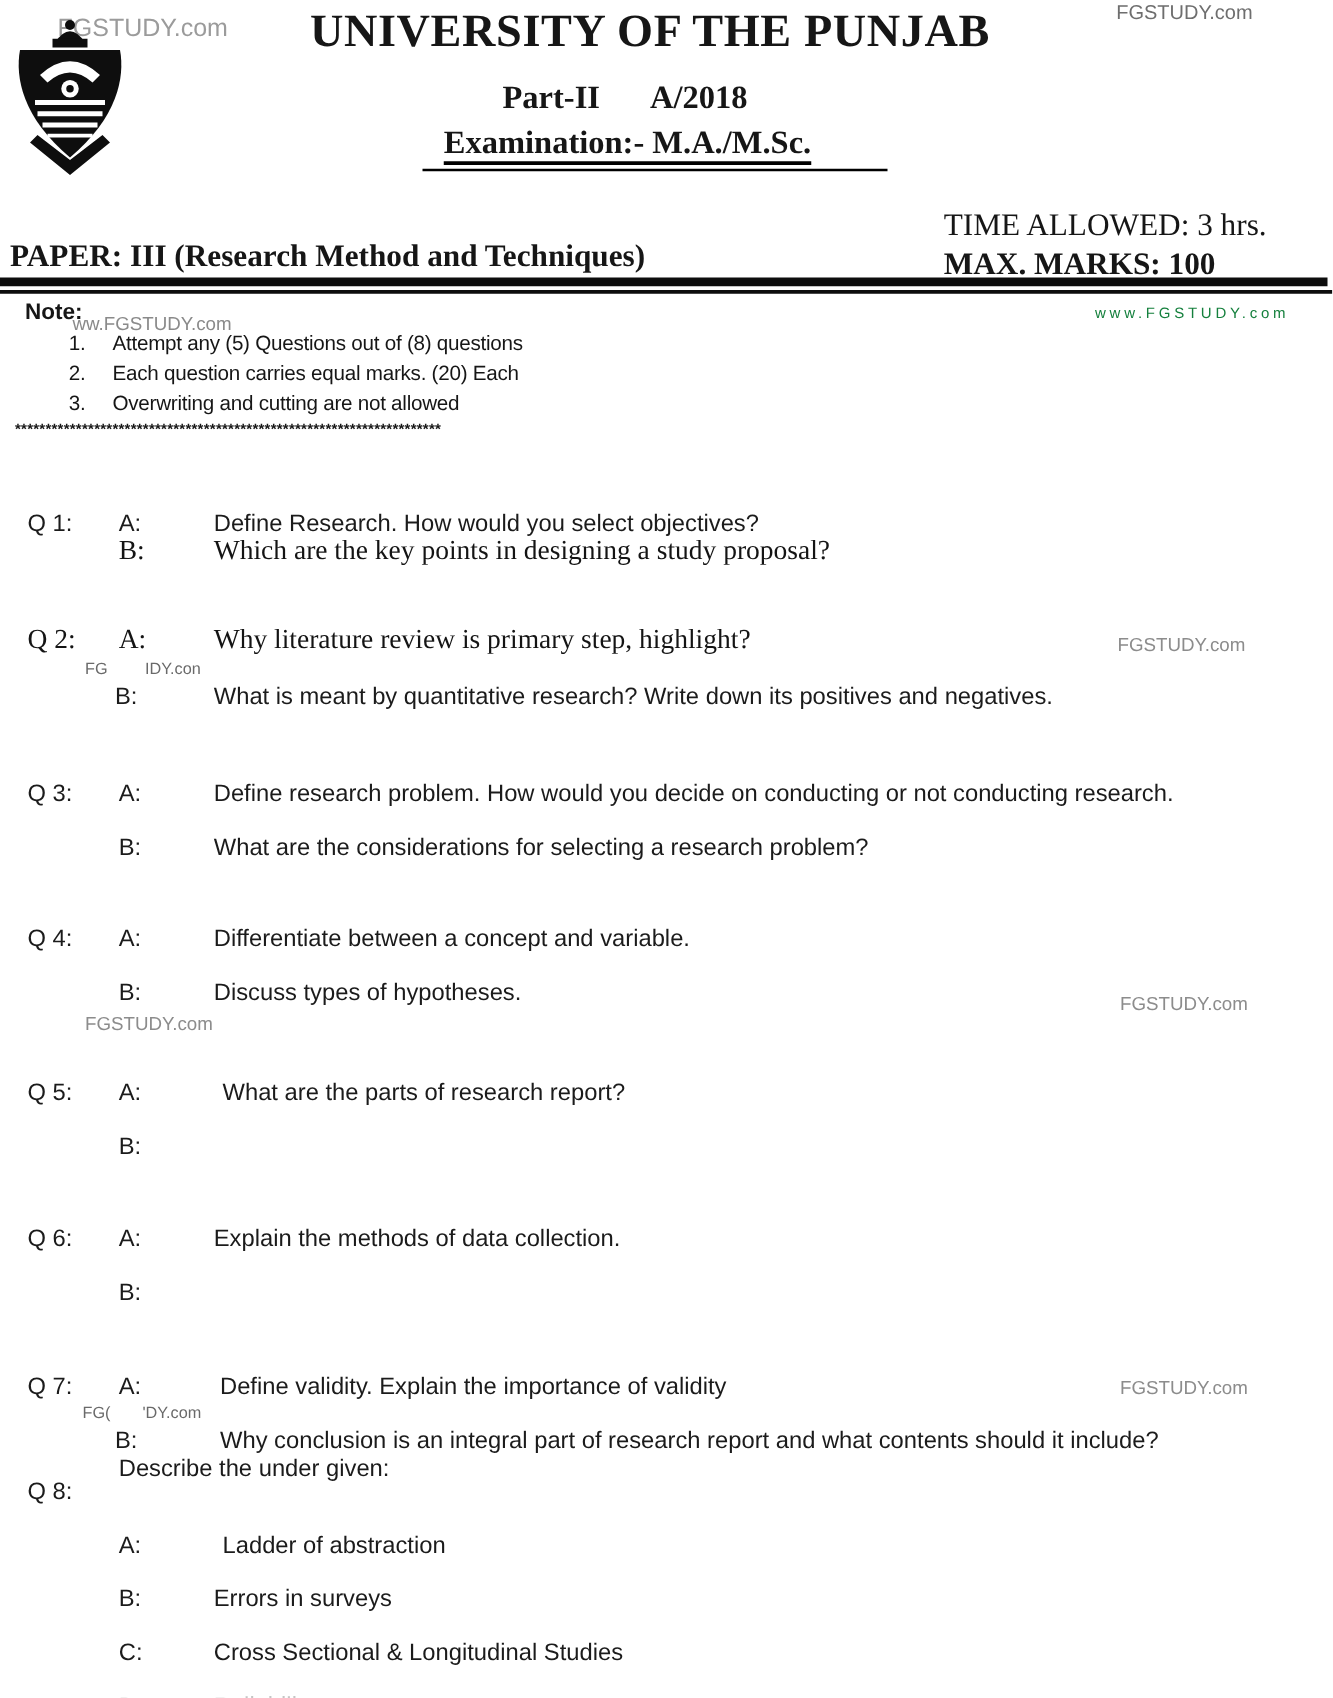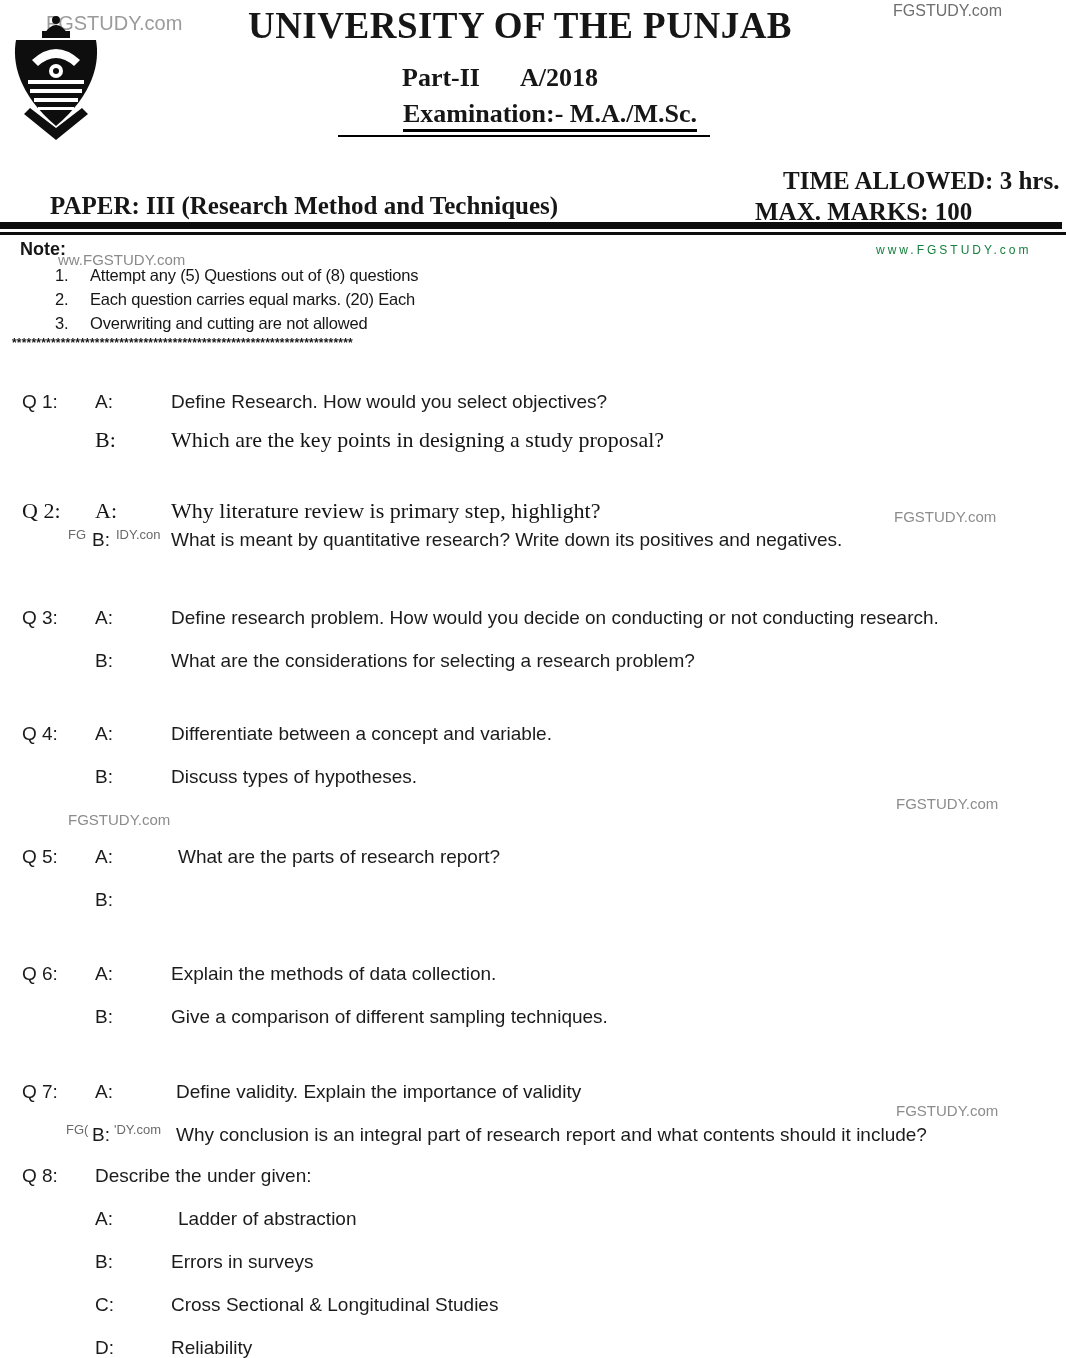--- a/index.html
+++ b/index.html
@@ -5,45 +5,45 @@
   html,body{margin:0;padding:0;background:#ffffff;}
   .page{position:relative;width:1066px;height:1358px;background:#ffffff;overflow:hidden;color:#161616;}
   .abs{position:absolute;}
   .serif{font-family:"Liberation Serif",serif;}
   .sans{font-family:"Liberation Sans",sans-serif;}
 
   
   .title{top:4px;left:0;width:1040px;text-align:center;font-size:37px;font-weight:bold;letter-spacing:.5px;}
   .partline{top:63px;left:0;width:1000px;text-align:center;font-size:26px;font-weight:bold;}
   .partline .part{margin-right:40px;}
-  .examline{top:99px;left:0;width:1004px;text-align:center;font-size:26px;font-weight:bold;margin-left:48px;}
+  .examline{top:99px;left:0;width:1004px;text-align:center;font-size:26px;font-weight:bold;}
   .examline .examtext{border-bottom:3px solid #000;padding-bottom:1px;}
   .exam-underline2{top:135px;left:338px;width:372px;height:2px;background:#000;}
   .rollbox{top:56px;left:758px;width:292px;height:82px;border:4px dotted #141414;border-radius:10px;}
   .rolltext{position:absolute;left:14px;bottom:6px;font-size:23px;font-weight:bold;font-family:"Liberation Serif",serif;white-space:nowrap;}
   .subject{top:160px;left:8px;font-size:25px;font-weight:bold;white-space:nowrap;}
-  .paper{top:192px;left:8px;font-size:25px;font-weight:bold;white-space:nowrap;margin-left:42px;}
-  .time{top:167px;left:755px;font-size:25px;font-weight:bold;white-space:nowrap;margin-left:28px;}
+  .paper{top:192px;left:8px;font-size:25px;font-weight:bold;white-space:nowrap;}
+  .time{top:167px;left:755px;font-size:25px;font-weight:normal;white-space:nowrap;}
   .marks{top:198px;left:755px;font-size:25px;font-weight:bold;white-space:nowrap;}
   .rule1{top:222px;left:0;width:1062px;height:7px;background:#0d0d0d;}
   .rule2{top:232px;left:0;width:1066px;height:3px;background:#0d0d0d;}
 
   
   .note-label{top:239px;left:20px;font-size:18px;font-weight:bold;}
   .note-num{position:absolute;left:55px;font-size:16.5px;letter-spacing:-.2px;}
   .note-text{position:absolute;left:90px;font-size:16.5px;letter-spacing:-.2px;white-space:nowrap;}
   .note-row{position:absolute;left:0;width:100%;height:22px;}
   .stars{top:336px;left:12px;font-size:12px;font-weight:bold;letter-spacing:.2px;white-space:nowrap;}
 
   
   .qrow{position:absolute;left:0;width:100%;height:28px;}
   .qnum{position:absolute;left:22px;}
   .plabel{position:absolute;left:95px;}
   .ptext{position:absolute;left:171px;white-space:nowrap;}
-  .qrow.sans .qnum,.qrow.sans .plabel,.qrow.sans .ptext{font-size:19px;font-family:"Liberation Sans",sans-serif;color:#1b1b1b;}
+  .qrow.sans .qnum,.qrow.sans .plabel,.qrow.sans .ptext{font-size:19px;font-family:"Liberation Sans",sans-serif;color:#1b1b1b;margin-top:18px;}
   .qrow.serifrow .qnum,.qrow.serifrow .plabel,.qrow.serifrow .ptext{font-size:22px;font-family:"Liberation Serif",serif;color:#141414;}
   .intro{position:absolute;left:95px;font-size:19px;font-family:"Liberation Sans",sans-serif;color:#1b1b1b;white-space:nowrap;}
 
   
   .wm{position:absolute;font-family:"Liberation Sans",sans-serif;color:#8c8c8c;white-space:nowrap;}
   .wm-tl{top:12px;left:46px;font-size:20px;color:#9b9b9b;z-index:1;}
   .wm-tr{top:2px;left:893px;font-size:16px;color:#6e6e6e;}
   .wm-note-left{top:251px;left:58px;font-size:15px;color:#8a8a8a;}
   .wm-note-right{top:243px;left:876px;font-size:12px;color:#15803d;letter-spacing:3px;}
   .wm-q2{top:508px;left:894px;font-size:15px;}
@@ -170,21 +170,20 @@
     <span class="plabel">B:</span>
   </div>
 
   <div class="qrow sans" style="top:963px">
     <span class="qnum">Q 6:</span>
     <span class="plabel">A:</span>
     <span class="ptext">Explain the methods of data collection.</span>
   </div>
   <div class="qrow sans" style="top:1006px">
     <span class="plabel">B:</span>
-    <span class="ptext">Give a comparison of different sampling techniques.</span>
   </div>
 
   <div class="qrow sans" style="top:1081px">
     <span class="qnum">Q 7:</span>
     <span class="plabel">A:</span>
     <span class="ptext" style="left:176px">Define validity. Explain the importance of validity</span>
   </div>
   <div class="abs wm wm-q7">FGSTUDY.com</div>
   <div class="qrow sans" style="top:1124px">
     <span class="wm-frag" style="left:66px">FG(</span>

